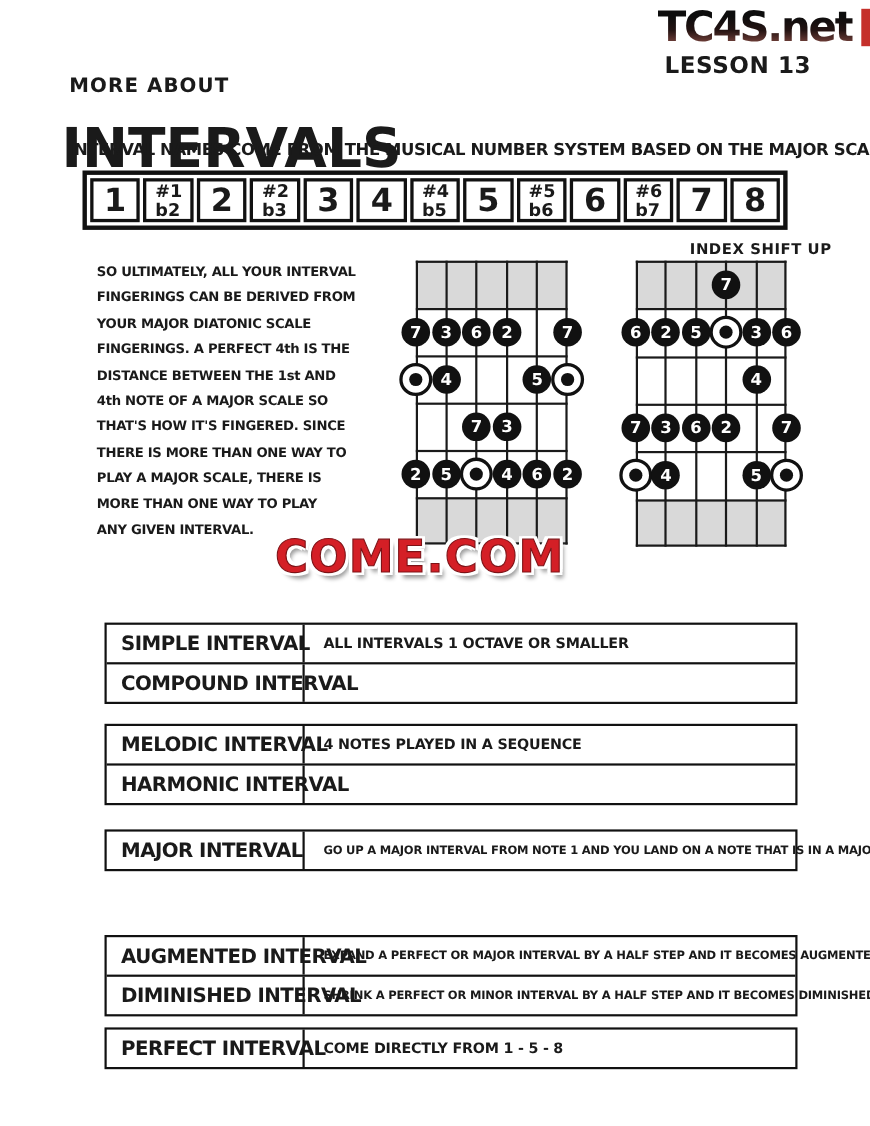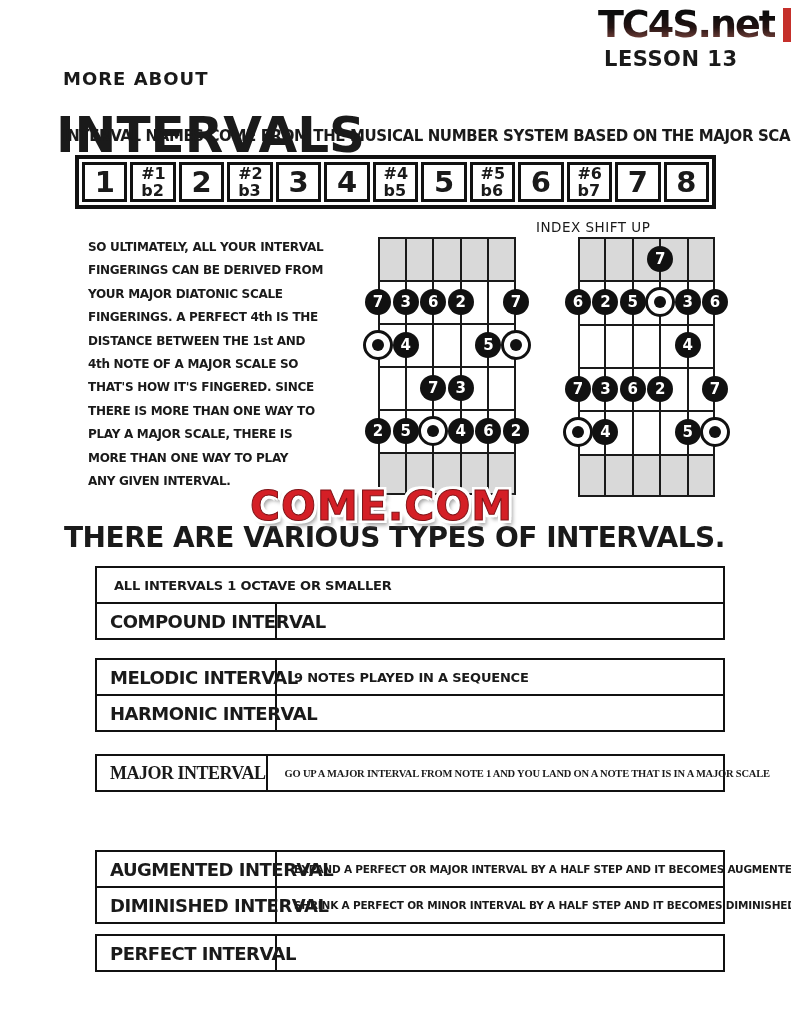--- a/index.html
+++ b/index.html
@@ -40,21 +40,21 @@
   .diagram .vline{position:absolute;top:0;width:2px;height:100%;background:#1a1a1a;}
   .diagram .dot{
     position:absolute;width:26px;height:26px;border-radius:50%;background:#111;
     color:#fff;font-size:15px;font-weight:800;text-align:center;line-height:26px;
   }
   .diagram .root{
     position:absolute;width:24px;height:24px;border-radius:50%;background:#fff;border:3px solid #111;
     display:flex;align-items:center;justify-content:center;box-sizing:content-box;
   }
   .diagram .root i{display:block;width:12px;height:12px;border-radius:50%;background:#111;}
-  .diag-label{position:absolute;width:220px;text-align:left;font-size:13.5px;font-weight:400;letter-spacing:.5px;}
+  .diag-label{position:absolute;width:220px;text-align:right;font-size:13.5px;font-weight:700;letter-spacing:.5px;}
   #label-top{left:536px;top:219px;}
   #label-bottom{left:536px;top:501px;}
   
   #watermark{
     position:absolute;left:250px;top:482px;z-index:5;
     font-size:41px;font-weight:900;letter-spacing:1px;
     color:#d41f26;-webkit-text-stroke:1px #7d1216;
     text-shadow:-3px -3px 0 #fff,3px -3px 0 #fff,-3px 3px 0 #fff,3px 3px 0 #fff,
                  0 -3px 0 #fff,0 3px 0 #fff,-3px 0 0 #fff,3px 0 0 #fff,4px 5px 4px #9a9a9a;
   }
@@ -228,56 +228,57 @@
         <i></i>
       </div>
       <div class="dot" style="left: 14.4px; top: 182px;">4</div>
       <div class="dot" style="left: 96.6px; top: 182px;">5</div>
       <div class="root" style="left: 122px; top: 180px;">
         <i></i>
       </div>
     </div>
 
   <div id="watermark">COME.COM</div>
-  <div id="types-heading">THERE ARE VARIOUS TYPES OF INTERVALS.</div>
 
   <div id="tables-host">
       <div class="itable" style="top: 566px;">
         <div class="row">
+          <div class="term">SIMPLE INTERVAL</div>
           <div class="desc">ALL INTERVALS 1 OCTAVE OR SMALLER</div>
         </div>
         <div class="row">
           <div class="term">COMPOUND INTERVAL</div>
         </div>
       </div>
       <div class="itable" style="top: 658px;">
         <div class="row">
           <div class="term">MELODIC INTERVAL</div>
-          <div class="desc">9 NOTES PLAYED IN A SEQUENCE</div>
+          <div class="desc">4 NOTES PLAYED IN A SEQUENCE</div>
         </div>
         <div class="row">
           <div class="term">HARMONIC INTERVAL</div>
         </div>
       </div>
-      <div class="itable" style="top: 754px; font-family: Liberation Serif, serif;">
+      <div class="itable" style="top: 754px;">
         <div class="row">
           <div class="term">MAJOR INTERVAL</div>
           <div class="desc small">GO UP A MAJOR INTERVAL FROM NOTE 1 AND YOU LAND ON A NOTE THAT IS IN A MAJOR SCALE</div>
         </div>
       </div>
       <div class="itable" style="top: 850px;">
         <div class="row">
           <div class="term">AUGMENTED INTERVAL</div>
           <div class="desc small">EXPAND A PERFECT OR MAJOR INTERVAL BY A HALF STEP AND IT BECOMES AUGMENTED</div>
         </div>
         <div class="row">
           <div class="term">DIMINISHED INTERVAL</div>
           <div class="desc small">SHRINK A PERFECT OR MINOR INTERVAL BY A HALF STEP AND IT BECOMES DIMINISHED</div>
         </div>
       </div>
       <div class="itable" style="top: 934px;">
         <div class="row">
           <div class="term">PERFECT INTERVAL</div>
+          <div class="desc">COME DIRECTLY FROM  1 - 5 - 8</div>
         </div>
       </div>
     </div>
 
 </div>
 
 </body></html>

